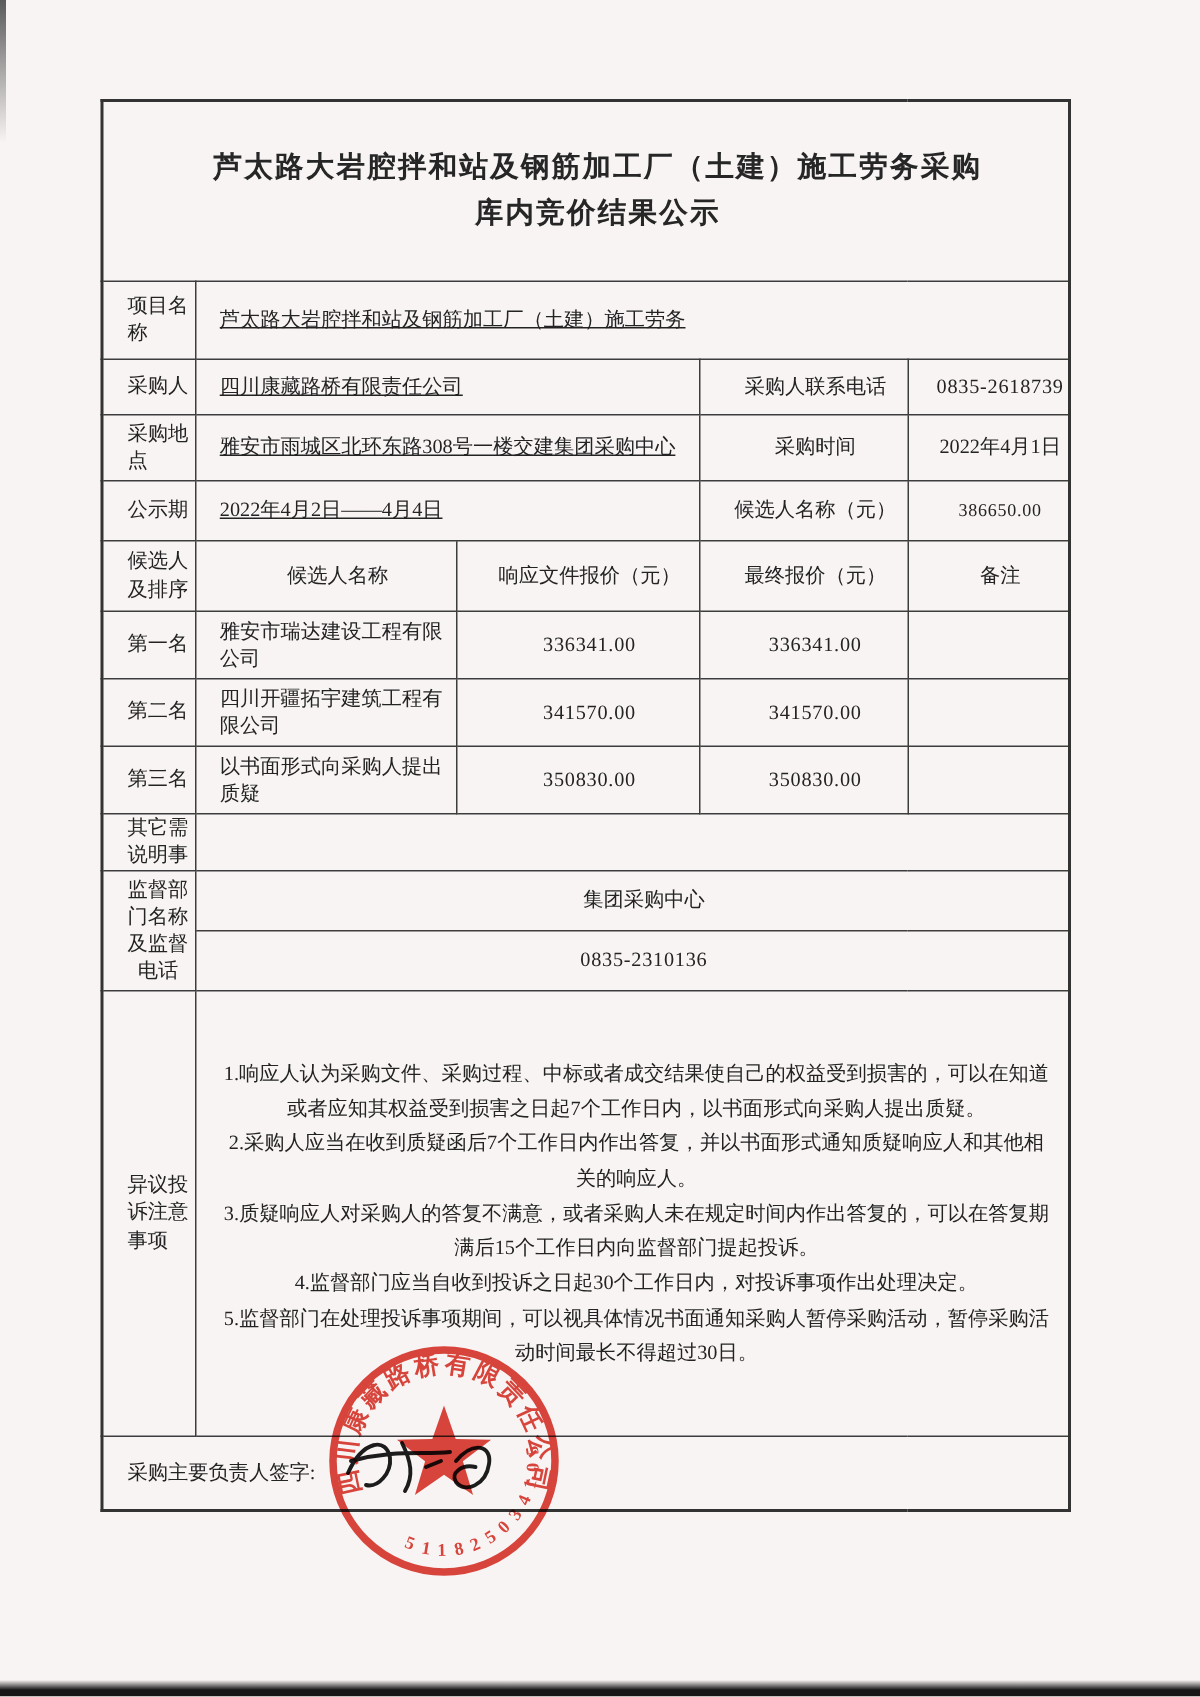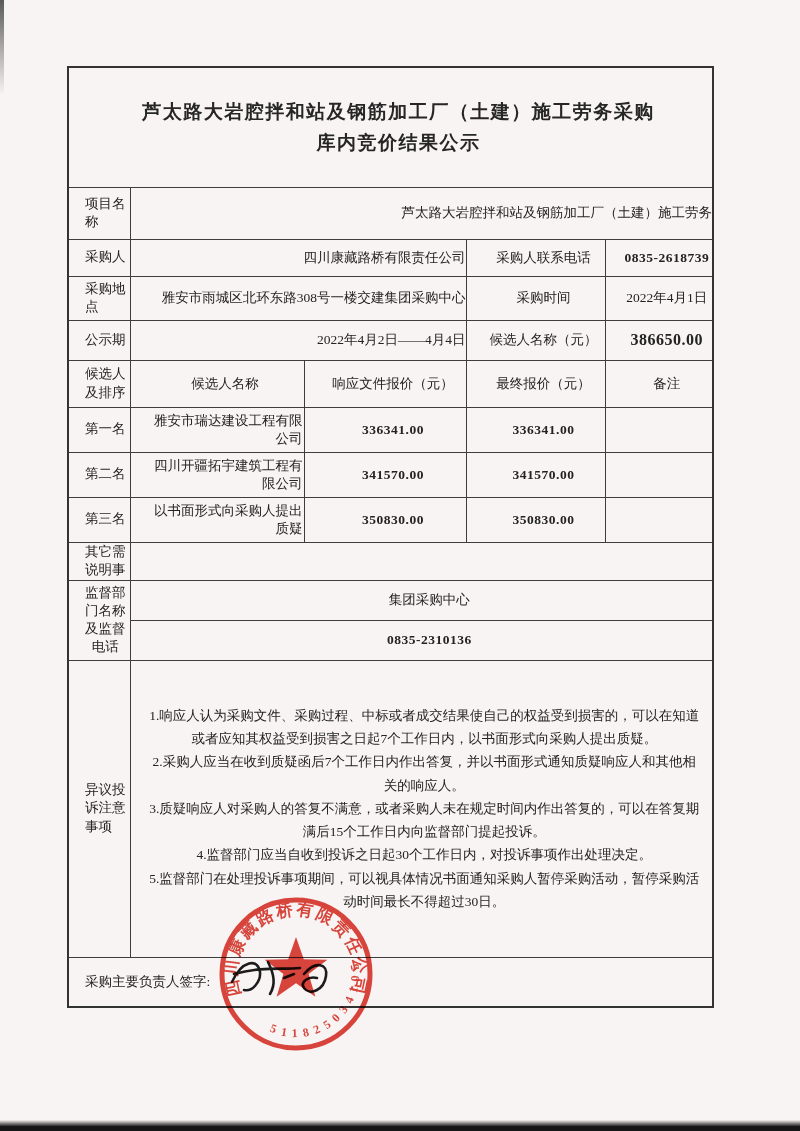--- a/index.html
+++ b/index.html
@@ -30,24 +30,24 @@
     font-size:13.5px;
     color:#232323;
     vertical-align:middle;
     overflow:hidden;
     padding-left:16px;
   }
   td.title-cell { height:120px; text-align:center; vertical-align:middle; }
   .title-line { font-size:19px; font-weight:bold; letter-spacing:1.5px; line-height:31px; color:#262626; }
   td.label { white-space:pre-line; text-align:left; padding-left:4px; line-height:1.35; }
   td.label.center { text-align:center; padding-left:12px; }
-  td.v-left { text-align:right; padding-left:8px; }
+  td.v-left { text-align:left; padding-left:8px;text-decoration:underline; }
   td.v-center { text-align:center; }
-  td.name-cell { text-align:right; font-size:12px; padding:1px; }
-  td.num-cell { text-align:center; font-size:13px; letter-spacing:0.5px;font-weight:bold; }
+  td.name-cell { text-align:left; font-size:12px; padding:1px; }
+  td.num-cell { text-align:center; font-size:13px; letter-spacing:0.5px; }
   tr.r-title td { border-bottom:1.5px solid #3d3d3d; }
   td.objection-text {
     padding:0 10px 0 6px;
     font-size:13.2px;
     line-height:1.72;
     white-space:pre-wrap;
     text-align:center;
     vertical-align:middle;
   }
   td.sign-cell { text-align:left; padding-left:10px; font-size:14px; height:50px; }
@@ -99,21 +99,21 @@
 点</td>
     <td class="v-left" colspan="2">雅安市雨城区北环东路308号一楼交建集团采购中心</td>
     <td class="v-center">采购时间</td>
     <td class="v-center">2022年4月1日</td>
   </tr>
 
   <tr style="height:40px">
     <td class="label">公示期</td>
     <td class="v-left" colspan="2">2022年4月2日——4月4日</td>
     <td class="v-center">候选人名称（元）</td>
-    <td class="num-cell" style="font-size:16px">386650.00</td>
+    <td class="num-cell" style="font-size:12px">386650.00</td>
   </tr>
 
   <tr style="height:47px">
     <td class="label">候选人
 及排序</td>
     <td class="v-center">候选人名称</td>
     <td class="v-center">响应文件报价（元）</td>
     <td class="v-center">最终报价（元）</td>
     <td class="v-center">备注</td>
   </tr>

